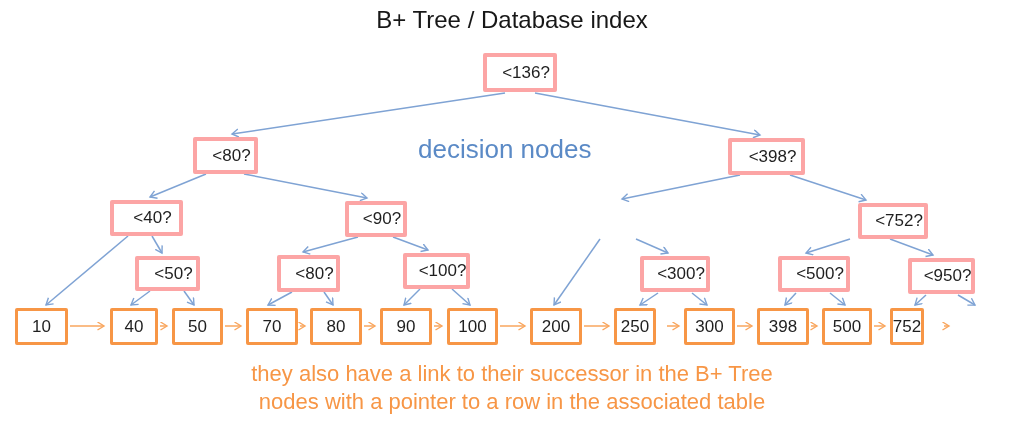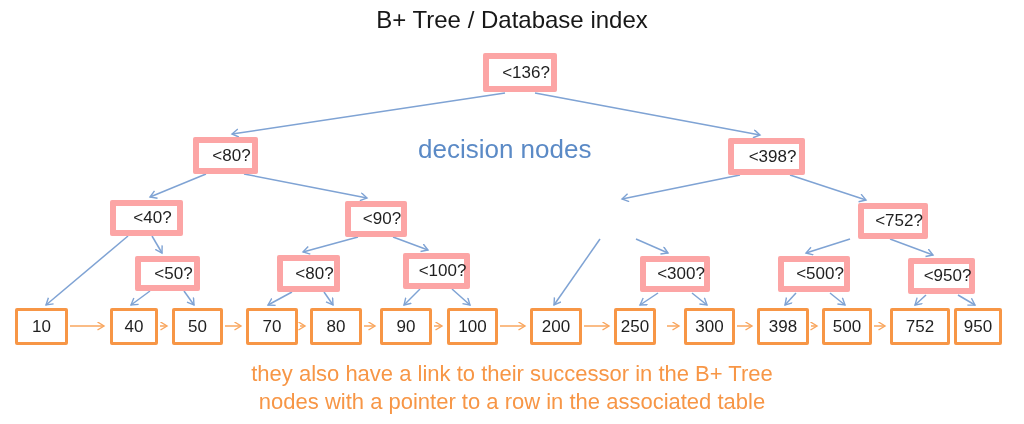--- a/index.html
+++ b/index.html
@@ -20,21 +20,21 @@
   .connectors{position:absolute;left:0;top:0;}
   .node{
     position:absolute;
     box-sizing:border-box;
     display:flex;align-items:center;justify-content:center;
     background:#ffffff;
     font-size:17px;
     color:#1f1f1f;
     border-radius:2px;
   }
-  .decision{border:6px solid #fca5a5;padding-left:12px;}
+  .decision{border:4px solid #fca5a5;padding-left:12px;}
   .leaf{border:3px solid #f79646;}
   .decision-label{
     position:absolute;left:418px;top:134px;
     font-size:26px;
     color:#5b8ac6;
     white-space:nowrap;
   }
   .caption{
     position:absolute;left:0;top:360px;width:1024px;
     text-align:center;
@@ -136,22 +136,21 @@
   <div class="node leaf" style="left:172px;top:308px;width:51px;height:37px">50</div>
   <div class="node leaf" style="left:246px;top:308px;width:52px;height:37px">70</div>
   <div class="node leaf" style="left:310px;top:308px;width:52px;height:37px">80</div>
   <div class="node leaf" style="left:380px;top:308px;width:52px;height:37px">90</div>
   <div class="node leaf" style="left:447px;top:308px;width:51px;height:37px">100</div>
   <div class="node leaf" style="left:530px;top:308px;width:52px;height:37px">200</div>
   <div class="node leaf" style="left:614px;top:308px;width:42px;height:37px">250</div>
   <div class="node leaf" style="left:684px;top:308px;width:51px;height:37px">300</div>
   <div class="node leaf" style="left:757px;top:308px;width:52px;height:37px">398</div>
   <div class="node leaf" style="left:822px;top:308px;width:50px;height:37px">500</div>
-  <div class="node leaf" style="left:890px;top:308px;width:60px;height:37px">752</div>
-  <div class="node leaf" style="left:954px;top:308px;width:48px;height:37px">950</div>
+  <div class="node leaf" style="left:890px;top:308px;width:34px;height:37px">752</div>
 
   <div class="decision-label">decision nodes</div>
 
   <div class="caption">
     <div>they also have a link to their successor in the B+ Tree</div>
     <div>nodes with a pointer to a row in the associated table</div>
   </div>
 
 </div>
 

